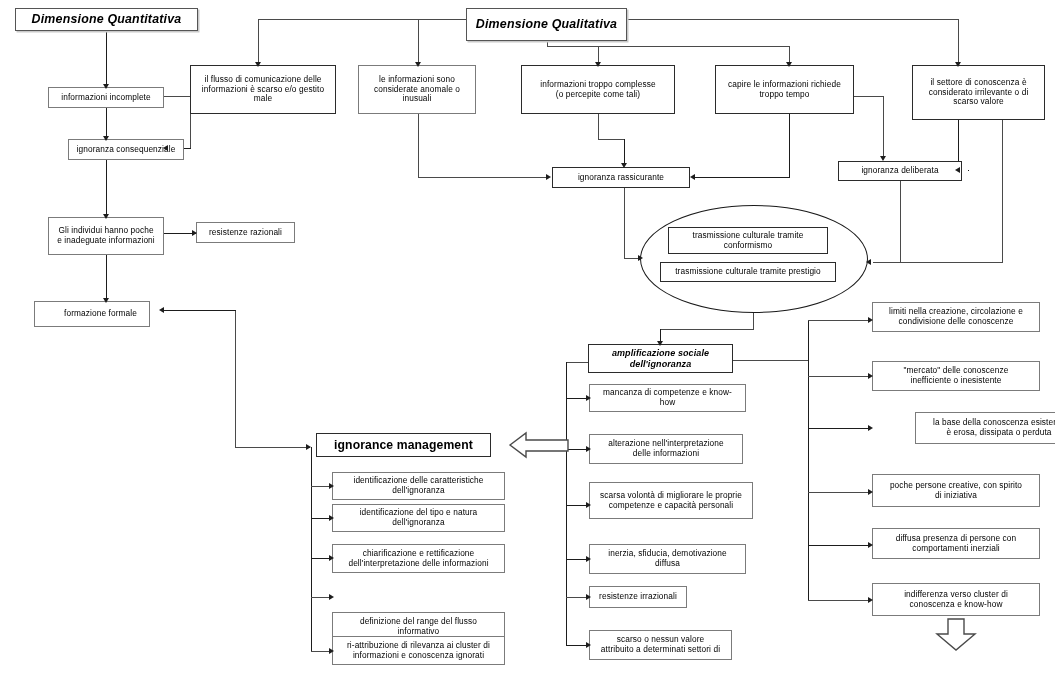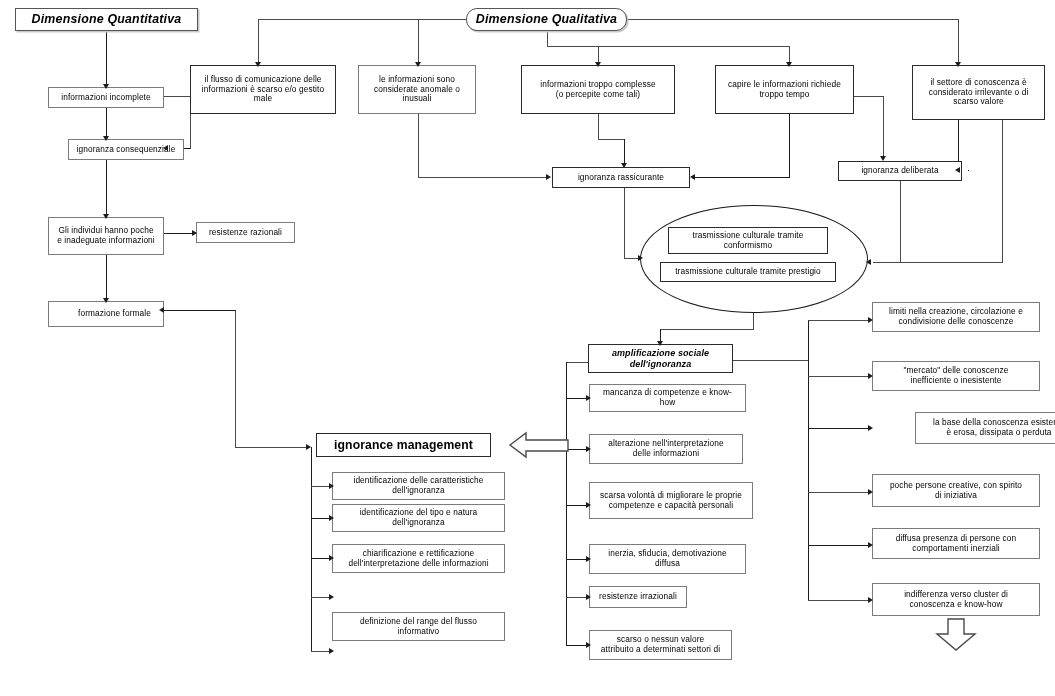--- a/index.html
+++ b/index.html
@@ -224,38 +224,38 @@
   <svg class="block-arrow-dn" style="left:935px;top:618px;width:42px;height:34px;" viewBox="0 0 42 34">
     <polygon points="13,1 29,1 29,16 40,16 21,32 2,16 13,16" fill="#ffffff" stroke="#4a4a4a" stroke-width="1.4" stroke-linejoin="miter"></polygon>
   </svg>
 
   <div class="ellipse" style="left:640px;top:205px;width:226px;height:106px;"></div>
 
   <div class="node hdr" style="left:15px;top:8px;width:183px;height:23px;">
     <span class="lbl">Dimensione Quantitativa</span>
   </div>
 
-  <div class="node hdr" style="left:466px;top:8px;width:161px;height:23px;border-radius:11px;">
+  <div class="node hdr" style="left:466px;top:8px;width:161px;height:33px;">
     <span class="lbl">Dimensione Qualitativa</span>
   </div>
 
   <div class="node" style="left:48px;top:87px;width:116px;height:21px;">
     <span class="lbl">informazioni incomplete</span>
   </div>
 
   <div class="node" style="left:48px;top:139px;width:116px;height:21px;margin-left:20px;">
     <span class="lbl">ignoranza consequenziale</span>
   </div>
 
   <div class="node" style="left:48px;top:217px;width:116px;height:38px;">
     <span class="lbl">Gli individui hanno  poche
 e inadeguate  informazioni</span>
   </div>
 
-  <div class="node" style="left:48px;top:301px;width:116px;height:26px;padding-left:20px;">
+  <div class="node" style="left:34px;top:301px;width:116px;height:26px;padding-left:20px;">
     <span class="lbl">formazione formale</span>
   </div>
 
   <div class="node" style="left:196px;top:222px;width:99px;height:21px;">
     <span class="lbl">resistenze razionali</span>
   </div>
 
   <div class="node dark" style="left:190px;top:65px;width:146px;height:49px;">
     <span class="lbl">il flusso di comunicazione delle
 informazioni è scarso e/o gestito
@@ -383,14 +383,18 @@
   <div class="node" style="left:332px;top:544px;width:173px;height:29px;">
     <span class="lbl">chiarificazione e rettificazione
 dell'interpretazione delle informazioni</span>
   </div>
 
   <div class="node" style="left:332px;top:612px;width:173px;height:29px;">
     <span class="lbl">definizione del range  del flusso
 informativo</span>
   </div>
 
+  <div class="node" style="left:332px;top:636px;width:173px;height:29px;">
+    <span class="lbl">ri-attribuzione di rilevanza  ai cluster di
+informazioni e conoscenza ignorati</span>
+  </div>
 
 </div>
 
 </body></html>

